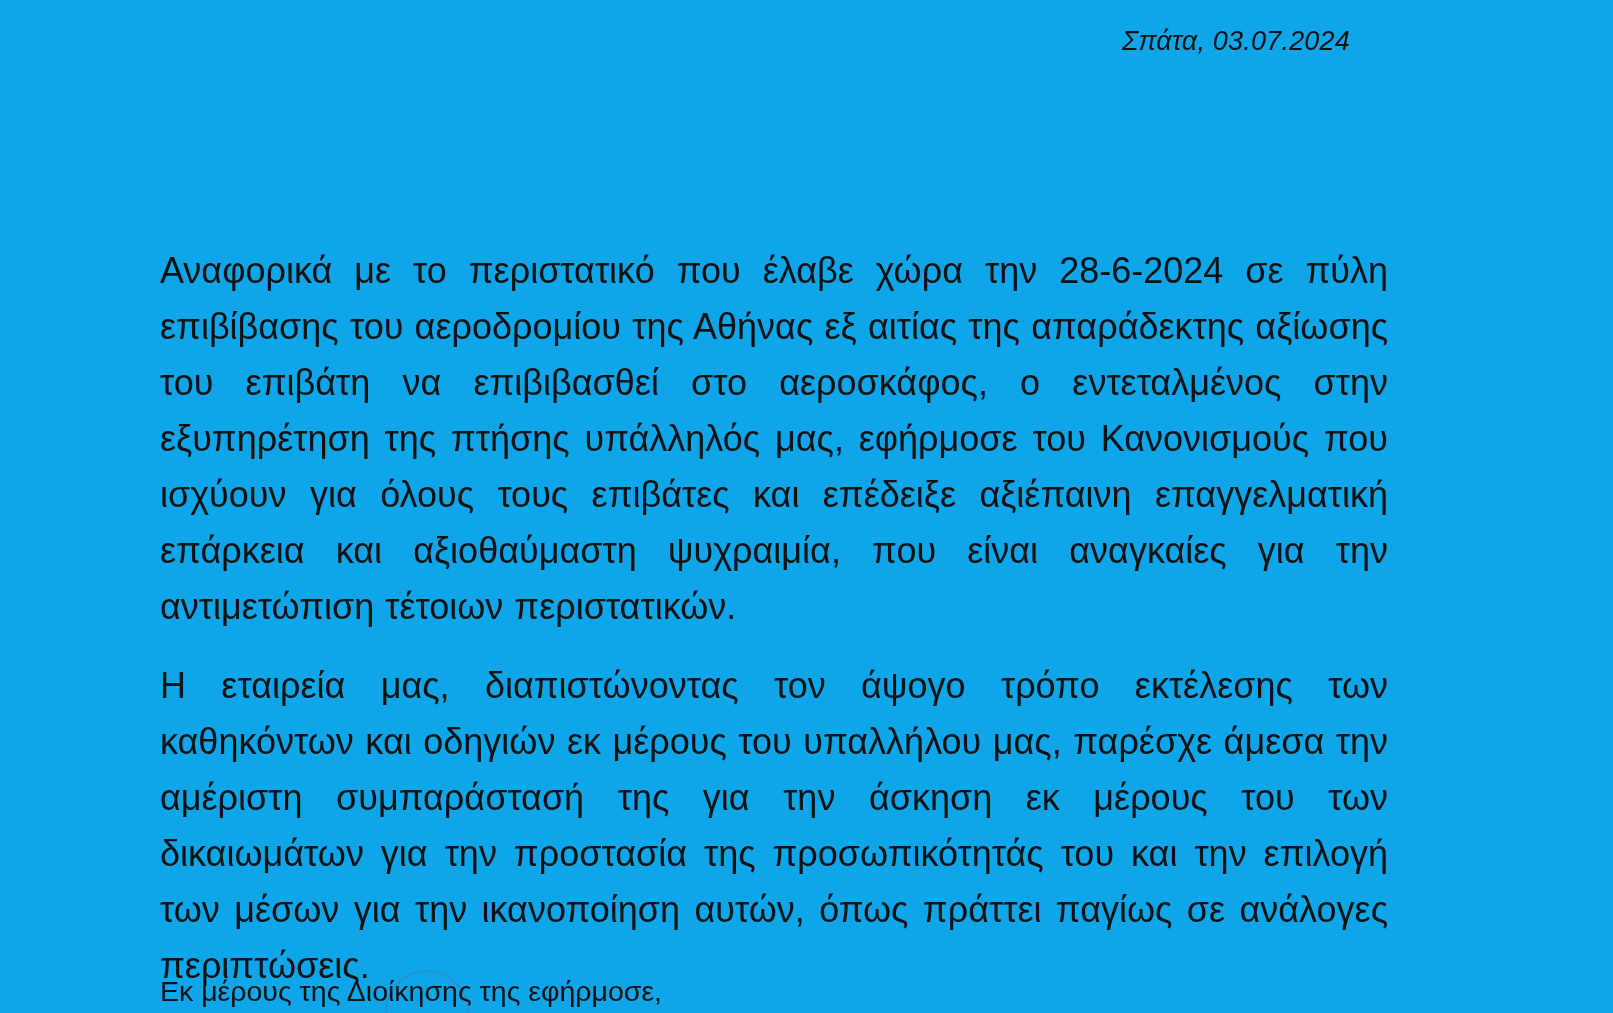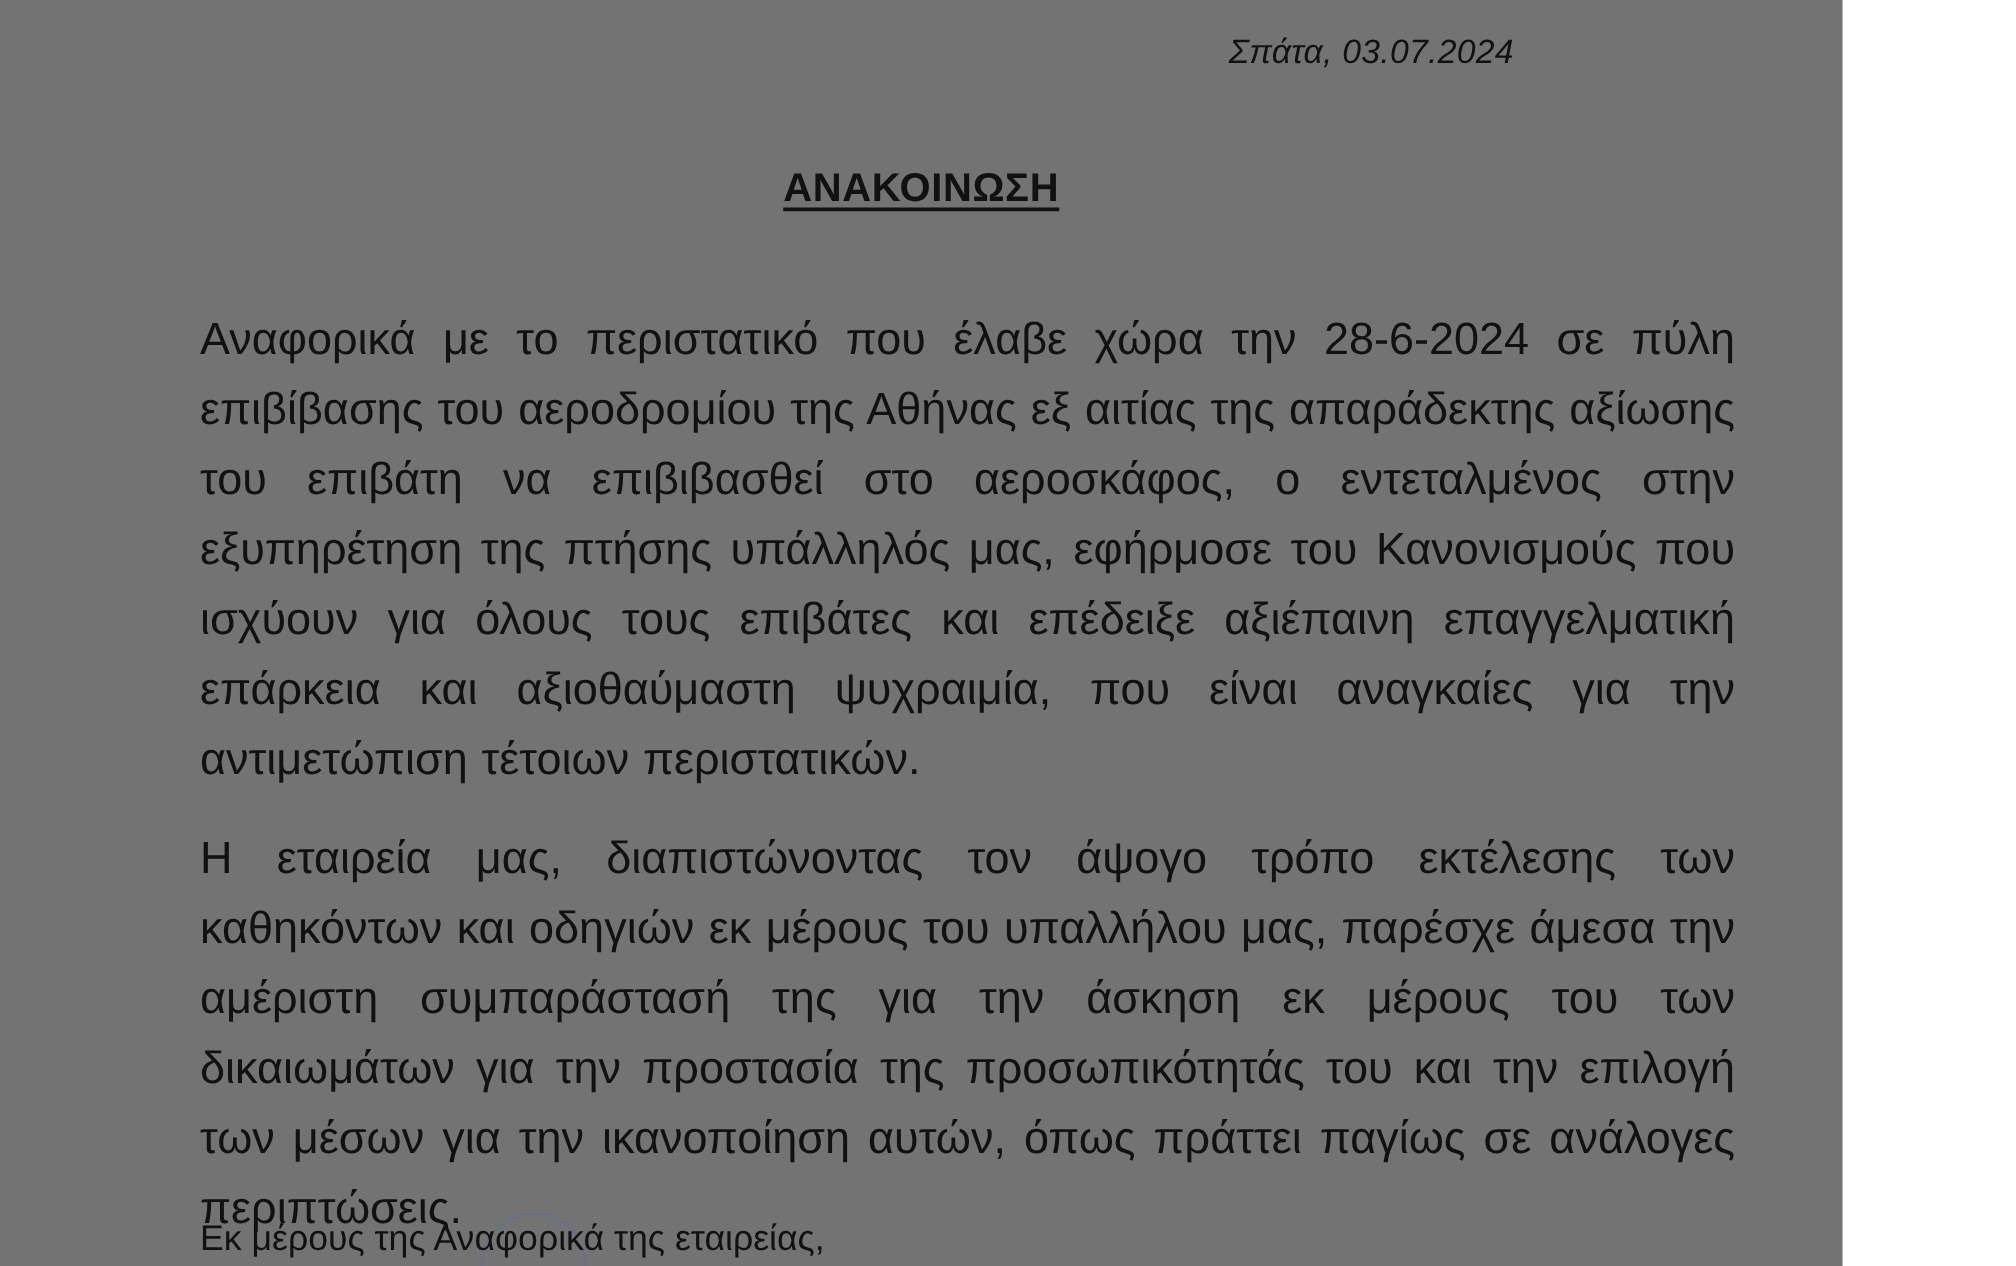--- a/index.html
+++ b/index.html
@@ -12,23 +12,23 @@
       height: 1013px;
       overflow: hidden;
       position: relative;
       font-family: "Liberation Sans", sans-serif;
       color: #111111;
     }
     .page {
       position: absolute;
       left: 0;
       top: 0;
-      width: 1474px;
+      width: 1613px;
       height: 1013px;
-      background: #737373;
+      background: #0ea5e9;
     }
     .date-line {
       position: absolute;
       top: 26px;
       right: 263px;
       font-size: 27px;
       font-style: italic;
       letter-spacing: 0.2px;
       white-space: nowrap;
     }
@@ -76,24 +76,21 @@
       border: 2px solid rgba(90, 110, 160, 0.35);
       pointer-events: none;
     }
   </style>
 </head>
 <body>
 
 <div class="page">
   <div class="date-line">Σπάτα, 03.07.2024</div>
 
-  <div class="title">
-    <span>ΑΝΑΚΟΙΝΩΣΗ</span>
-  </div>
 
   <p class="body-text para1" style="margin:0;">Αναφορικά με το περιστατικό που έλαβε χώρα την 28-6-2024 σε πύλη επιβίβασης του αεροδρομίου της Αθήνας εξ αιτίας της απαράδεκτης αξίωσης του επιβάτη να επιβιβασθεί στο αεροσκάφος, ο εντεταλμένος στην εξυπηρέτηση της πτήσης υπάλληλός μας, εφήρμοσε του Κανονισμούς που ισχύουν για όλους τους επιβάτες και επέδειξε αξιέπαινη επαγγελματική επάρκεια και αξιοθαύμαστη ψυχραιμία, που είναι αναγκαίες για την αντιμετώπιση τέτοιων περιστατικών.</p>
 
   <p class="body-text para2" style="margin:0;">Η εταιρεία μας, διαπιστώνοντας τον άψογο τρόπο εκτέλεσης των καθηκόντων και οδηγιών εκ μέρους του υπαλλήλου μας, παρέσχε άμεσα την αμέριστη συμπαράστασή της για την άσκηση εκ μέρους του των δικαιωμάτων για την προστασία της προσωπικότητάς του και την επιλογή των μέσων για την ικανοποίηση αυτών, όπως πράττει παγίως σε ανάλογες περιπτώσεις.</p>
 
   <div class="stamp"></div>
 
-  <div class="closing">Εκ μέρους της Αναφορικά της εταιρείας,</div>
+  <div class="closing">Εκ μέρους της Διοίκησης της εφήρμοσε,</div>
 </div>
 
 </body></html>

